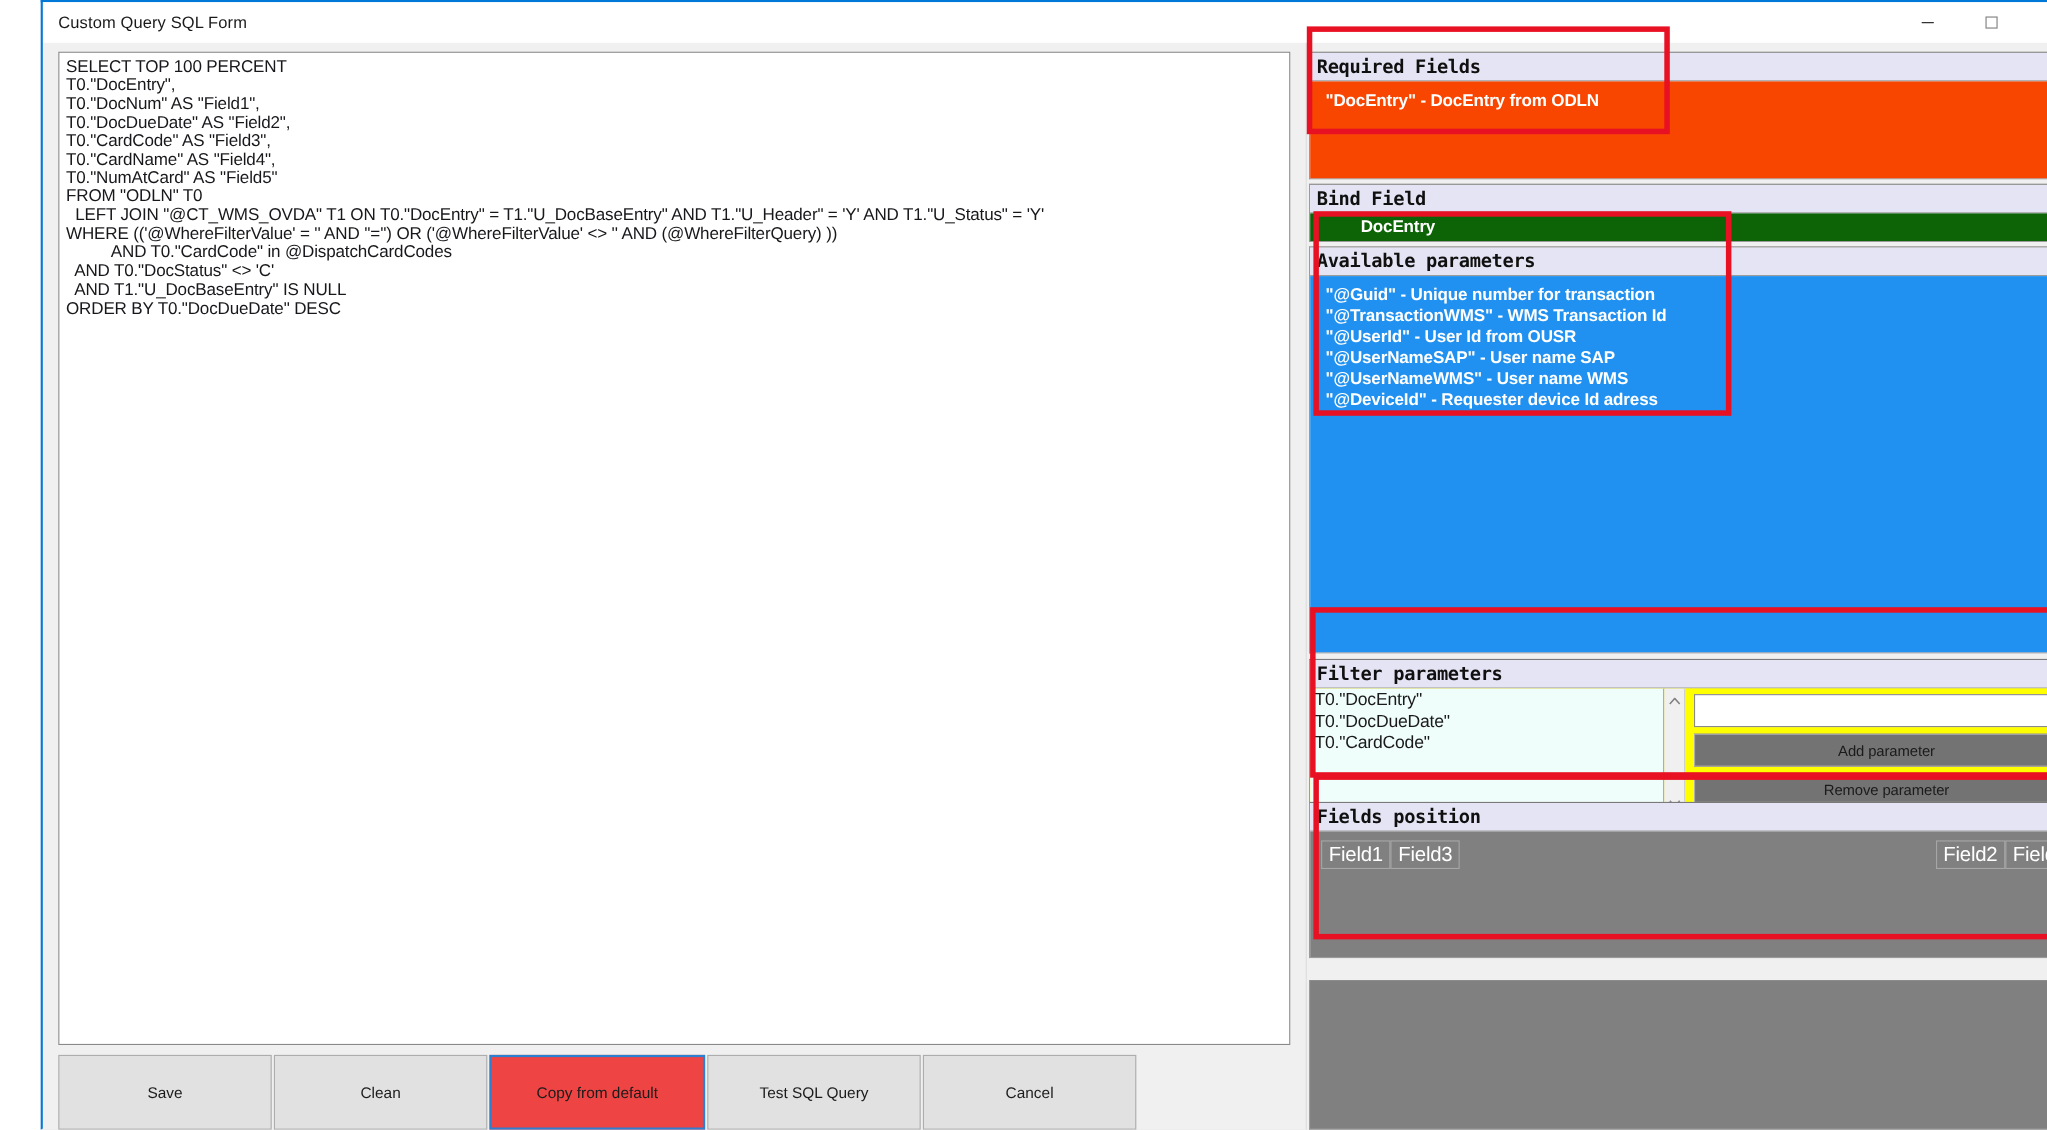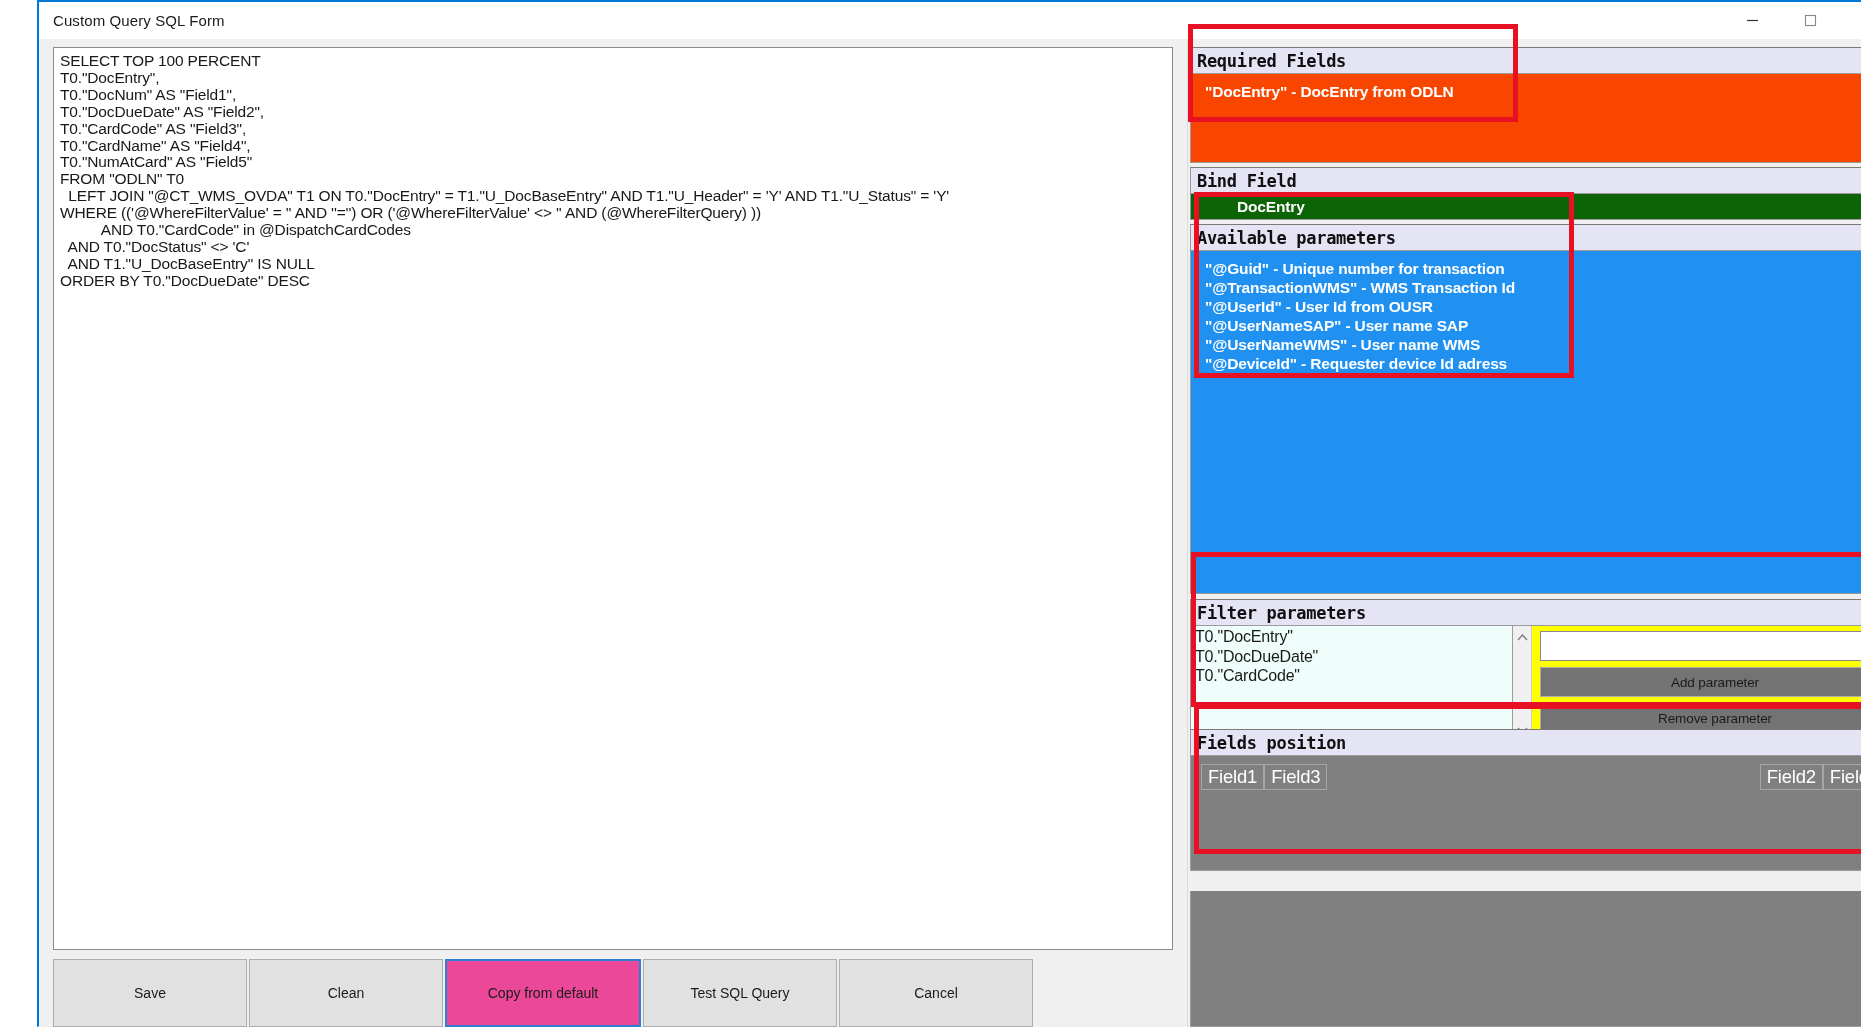--- a/index.html
+++ b/index.html
@@ -108,21 +108,21 @@
     border: 1px solid #adadad;
     display: flex;
     align-items: center;
     justify-content: center;
     font-size: 14px;
     color: #1b1b1b;
     cursor: default;
   }
   .form-button.focused {
     border: 2px solid #2f7fd1;
-    background: #ec4899;
+    background: #ef4444;
   }
 
   
   #right-pane {
     position: absolute;
     left: 1148px; top: 0;
     width: 711px;
     height: 990px;
     background: #f0f0f0;
     border-left: 1px solid #dcdcdc;

